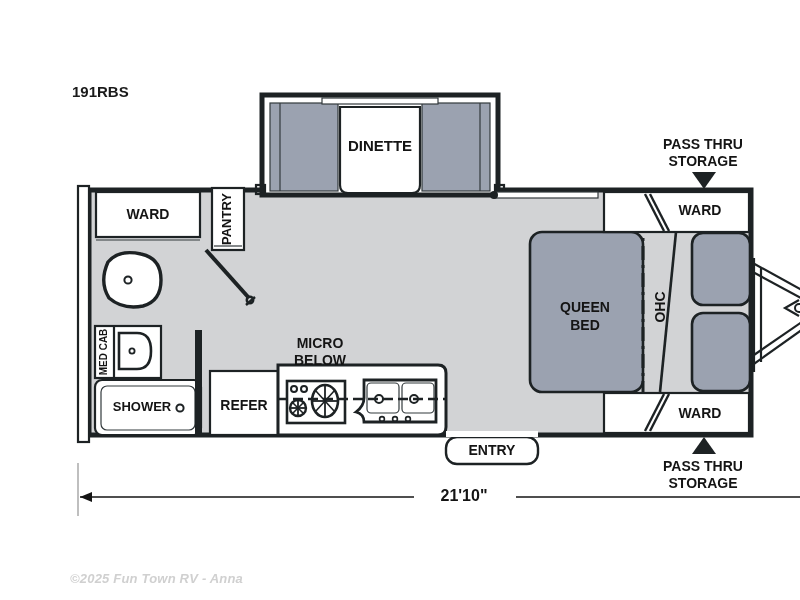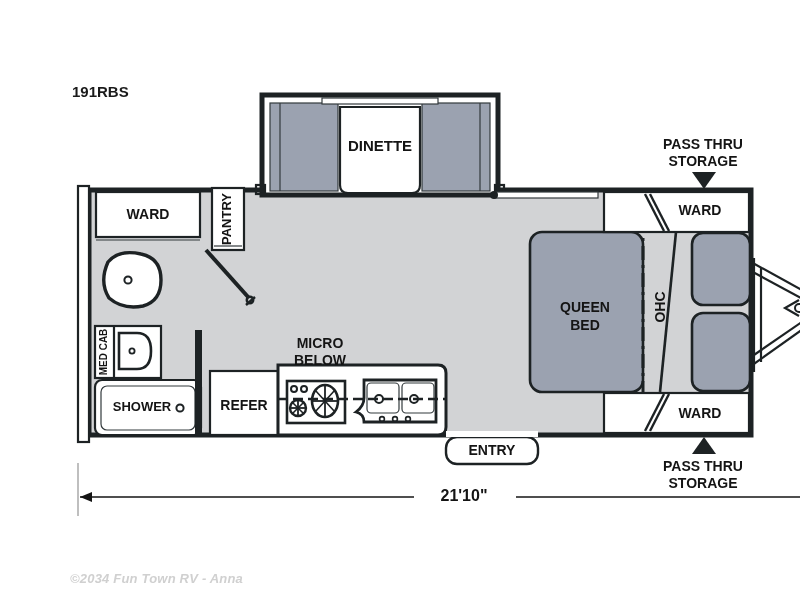--- a/index.html
+++ b/index.html
@@ -286,15 +286,15 @@
       <line class="tick" x1="783" y1="463" x2="783" y2="516"></line>
       <line class="dimline" x1="16" y1="497" x2="350" y2="497"></line>
       <line class="dimline" x1="452" y1="497" x2="781" y2="497"></line>
       <path d="M16 497 l12 -5 v10 z" fill="#141414"></path>
       <path d="M781 497 l-12 -5 v10 z" fill="#141414"></path>
       <text class="dimtxt" x="400" y="497">21'10"</text>
     </g>
 
   </svg>
 
-  <div class="foot">©2034 Fun Town RV - Anna</div>
+  <div class="foot">©2025 Fun Town RV - Anna</div>
 
 </div>
 
 </body></html>

